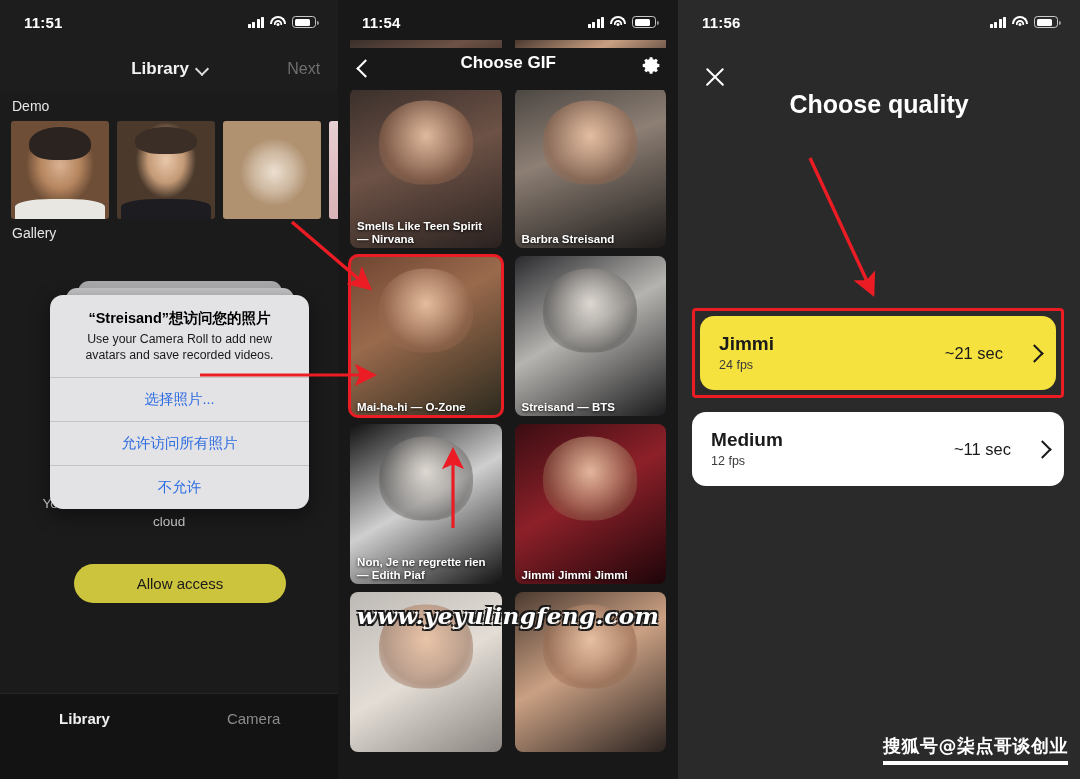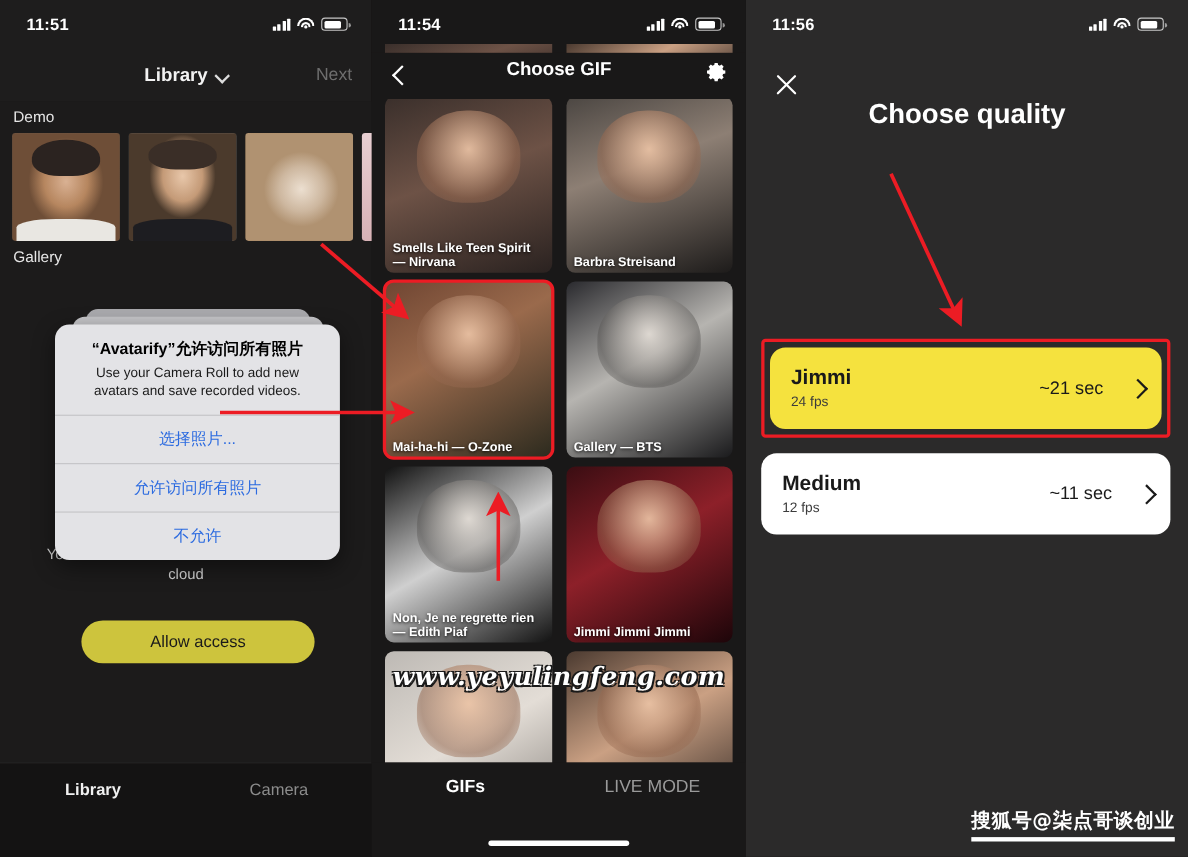--- a/index.html
+++ b/index.html
@@ -244,21 +244,21 @@
     </div>
 
     <div class="p1-secure">Your data is secured and never sent to the cloud</div>
     <div class="allow-btn">Allow access</div>
 
     <div class="sheet-back2"></div>
     <div class="sheet-back1"></div>
 
     <div class="perm-sheet">
       <div class="perm-head">
-        <div class="perm-title">“Avatarify”允许访问所有照片</div>
+        <div class="perm-title">“Streisand”想访问您的照片</div>
         <div class="perm-msg">Use your Camera Roll to add new avatars and save recorded videos.</div>
       </div>
       <div class="perm-btn">选择照片...</div>
       <div class="perm-btn">允许访问所有照片</div>
       <div class="perm-btn">不允许</div>
     </div>
 
     <div class="p1-tabbar">
       <div class="p1-tab active">Library</div>
       <div class="p1-tab idle">Camera</div>
@@ -300,21 +300,21 @@
         <div class="gif-card gc-b">
           <div class="face-blob"></div>
           <div class="gif-cap">Barbra Streisand</div>
         </div>
         <div class="gif-card gc-c selected-card">
           <div class="face-blob"></div>
           <div class="gif-cap">Mai-ha-hi — O-Zone</div>
         </div>
         <div class="gif-card gc-d">
           <div class="face-blob"></div>
-          <div class="gif-cap">Gallery — BTS</div>
+          <div class="gif-cap">Streisand — BTS</div>
         </div>
         <div class="gif-card gc-e">
           <div class="face-blob"></div>
           <div class="gif-cap">Non, Je ne regrette rien — Edith Piaf</div>
         </div>
         <div class="gif-card gc-f">
           <div class="face-blob"></div>
           <div class="gif-cap">Jimmi Jimmi Jimmi</div>
         </div>
         <div class="gif-card gc-g">
@@ -332,25 +332,20 @@
       <div class="gear">
         <svg width="21" height="21" viewBox="0 0 24 24" fill="#fff">
           <path d="M12 8.2a3.8 3.8 0 1 0 0 7.6 3.8 3.8 0 0 0 0-7.6zm0 5.9a2.1 2.1 0 1 1 0-4.2 2.1 2.1 0 0 1 0 4.2z"></path>
           <path d="M21 13.6v-3.2l-2.3-.4a7 7 0 0 0-.7-1.7l1.3-1.9-2.2-2.2-1.9 1.3a7 7 0 0 0-1.7-.7L13.1 2.5H9.9l-.4 2.3a7 7 0 0 0-1.7.7L5.9 4.2 3.7 6.4l1.3 1.9a7 7 0 0 0-.7 1.7l-2.3.4v3.2l2.3.4c.16.6.4 1.16.7 1.7l-1.3 1.9 2.2 2.2 1.9-1.3c.54.3 1.1.54 1.7.7l.4 2.3h3.2l.4-2.3c.6-.16 1.16-.4 1.7-.7l1.9 1.3 2.2-2.2-1.3-1.9c.3-.54.54-1.1.7-1.7l2.3-.4z"></path>
         </svg>
       </div>
     </div>
 
     <div class="watermark-site">www.yeyulingfeng.com</div>
 
-    <div class="p2-tabbar">
-      <div class="p2-tab active">GIFs</div>
-      <div class="p2-tab idle">LIVE MODE</div>
-      <div class="home-ind"></div>
-    </div>
   </div>
 
   <div class="panel" id="panel3">
 
     <div class="statusbar">
       <div class="status-time">11:56</div>
       <div class="status-icons">
         <div class="bars">
             <i></i>
             <i></i>

